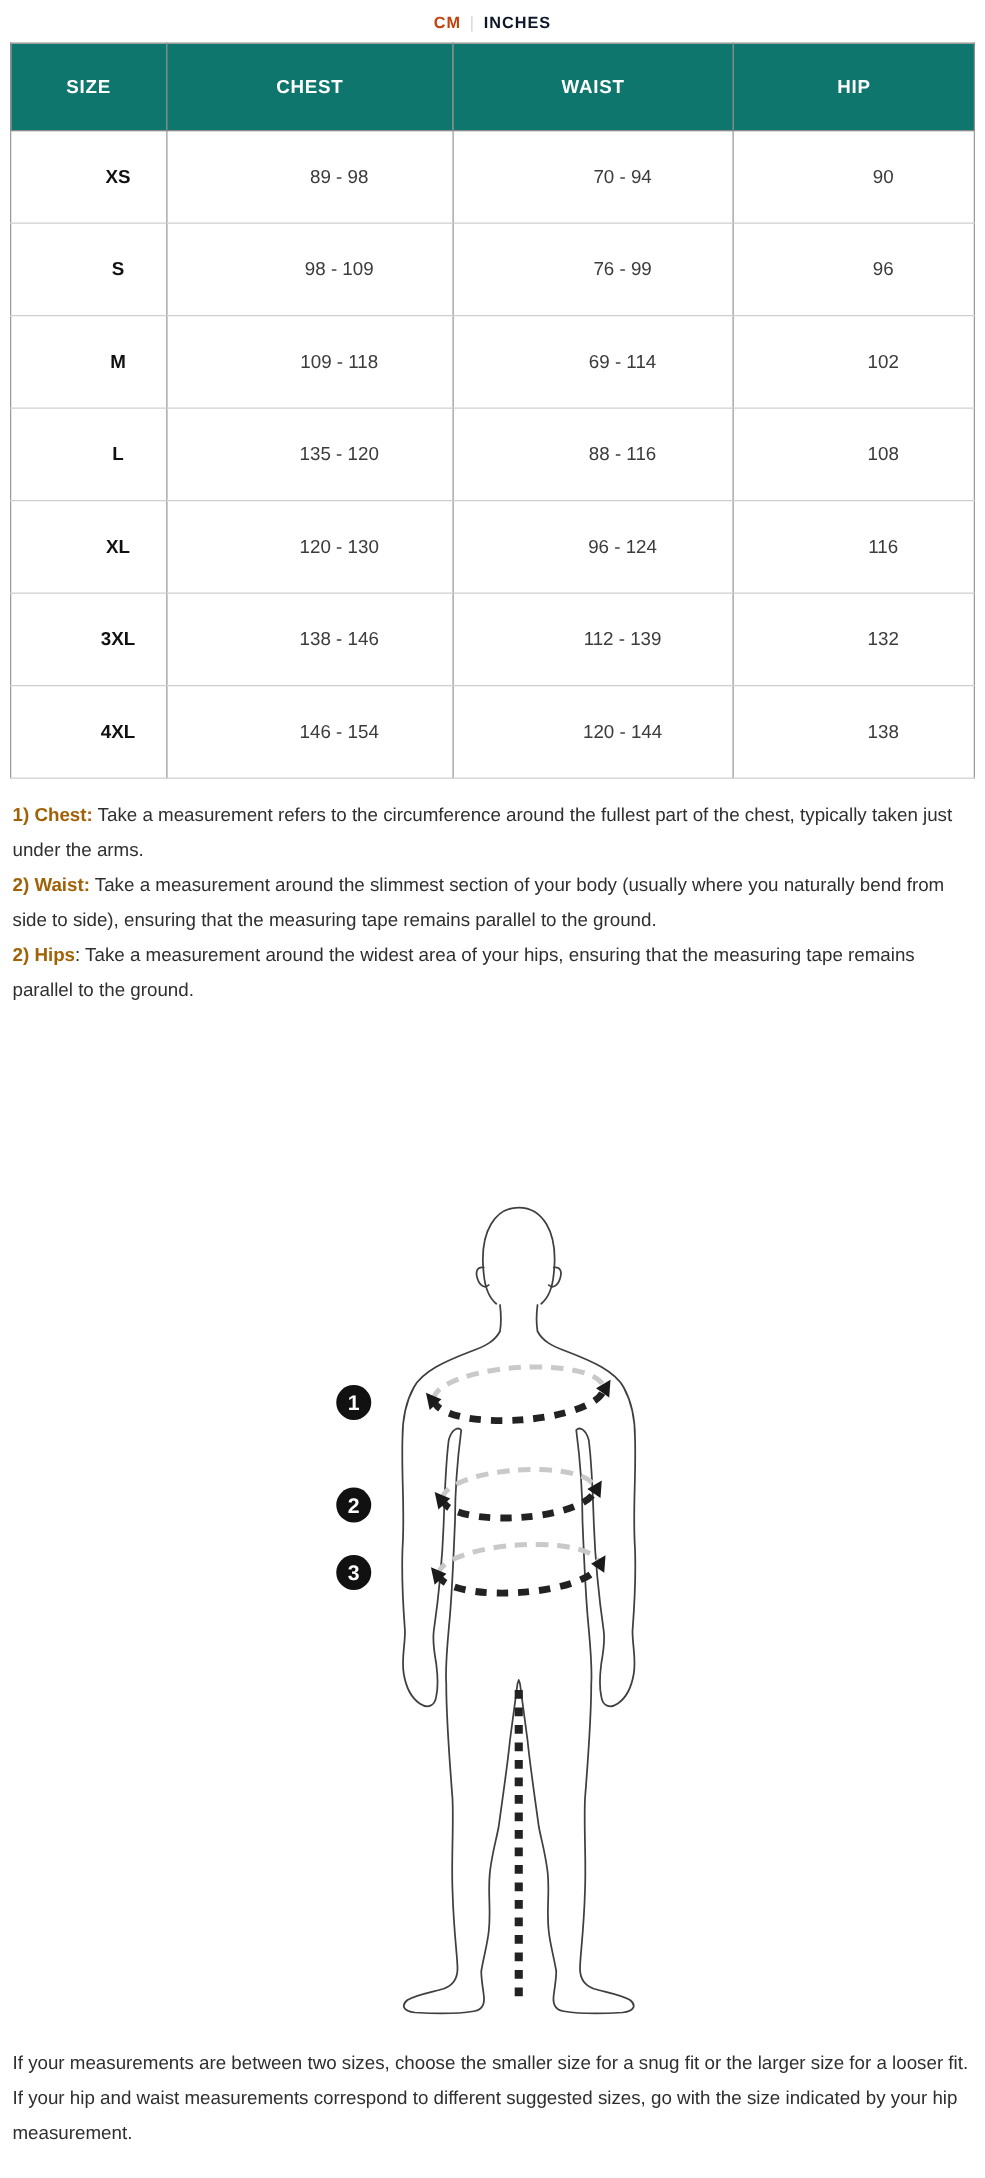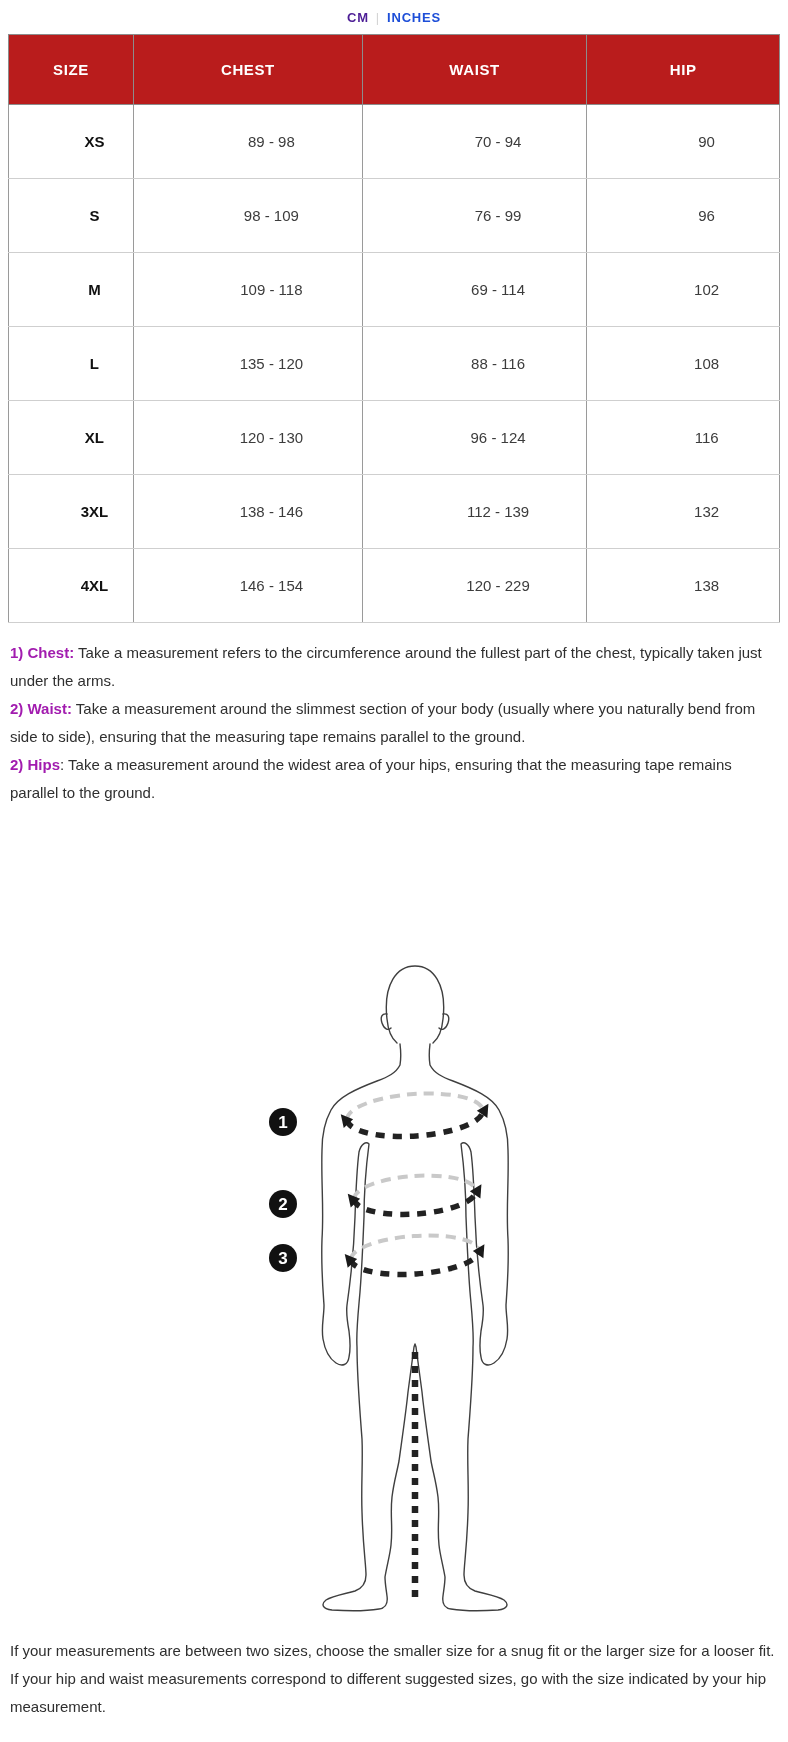--- a/index.html
+++ b/index.html
@@ -13,34 +13,34 @@
 
   
   .toggle-bar {
     padding: 10px 0 9px;
     text-align: center;
     font-size: 13px;
     font-weight: bold;
     letter-spacing: 0.8px;
   }
   .toggle-bar .unit { cursor: pointer; }
-  .unit-cm { color: #4c1d95; }
+  .unit-cm { color: #c2410c; }
   .unit-sep { color: #d4d4d4; font-weight: normal; margin: 0 7px; }
-  .unit-inches { color: #1d4ed8; }
+  .unit-inches { color: #0f172a; }
 
   
   table.size-table {
     border-collapse: collapse;
     table-layout: fixed;
     width: calc(100% - 16px);
     margin: 0 8px;
     border: 1px solid #7a7a7a;
   }
   .size-table th {
-    background: #b91c1c;
+    background: #0f766e;
     color: #ffffff;
     font-size: 15px;
     font-weight: bold;
     letter-spacing: 0.6px;
     height: 70px;
     text-align: center;
     border: 1px solid #8c8c8c;
   }
   .size-table td {
     height: 74px;
@@ -61,21 +61,21 @@
   col.c-hip   { width: 25.0%; }
 
   
   .instructions { margin: 16px 10px 0; }
   .instructions p {
     margin: 0;
     font-size: 15px;
     line-height: 28px;
     color: #2f2f2f;
   }
-  .instructions b { color: #a21caf; }
+  .instructions b { color: #a16207; }
 
   
   .diagram-wrap { margin-top: 40px; }
   .diagram-wrap svg { display: block; }
 
   
   .footer-note {
     margin: 20px 10px 0;
     font-size: 15px;
     line-height: 28px;
@@ -139,21 +139,21 @@
         </tr>
         <tr>
           <td class="size-col">3XL</td>
           <td>138 - 146</td>
           <td>112 - 139</td>
           <td>132</td>
         </tr>
         <tr>
           <td class="size-col">4XL</td>
           <td>146 - 154</td>
-          <td>120 - 229</td>
+          <td>120 - 144</td>
           <td>138</td>
         </tr>
       </tbody>
   </table>
 
   <div class="instructions">
     <p><b>1) Chest:</b><span> Take a measurement refers to the circumference around the fullest part of the chest, typically taken just under the arms.</span></p>
     <p><b>2) Waist:</b><span> Take a measurement around the slimmest section of your body (usually where you naturally bend from side to side), ensuring that the measuring tape remains parallel to the ground.</span></p>
     <p><b>2) Hips</b><span>: Take a measurement around the widest area of your hips, ensuring that the measuring tape remains parallel to the ground.</span></p>
   </div>

